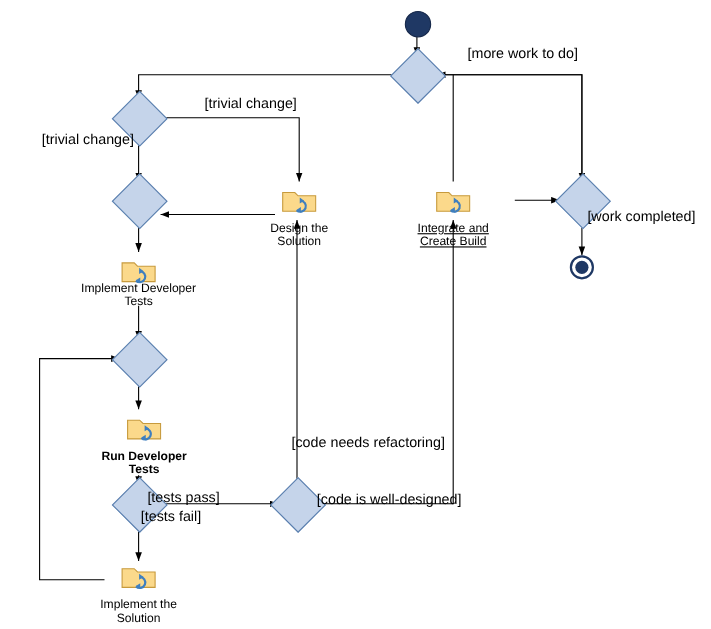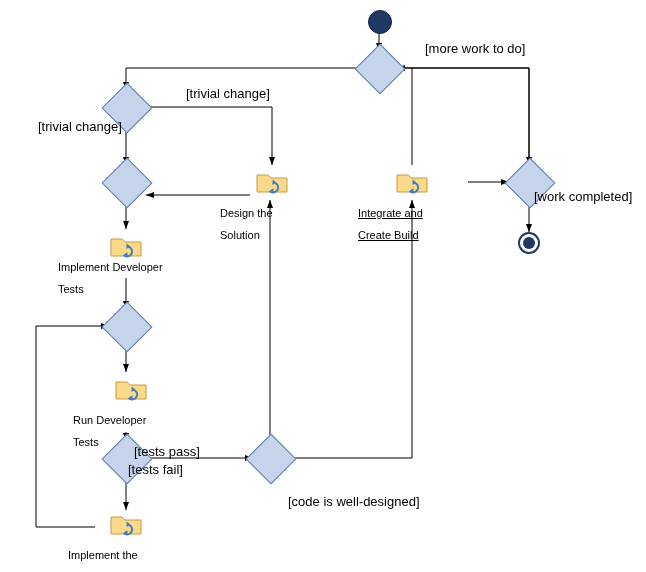--- a/index.html
+++ b/index.html
@@ -70,22 +70,22 @@
   
   .act-icon {
     position: absolute;
     width: 32px;
     height: 24px;
   }
   .label {
     position: absolute;
     font-size: 11px;
     color: #000000;
-    text-align: left;
-    line-height: 22px;
+    text-align: center;
+    line-height: 12px;
     white-space: pre;
   }
   .guard {
     position: absolute;
     font-size: 13px;
     color: #000000;
     white-space: pre;
     line-height: 13px;
   }
 </style>
@@ -213,21 +213,21 @@
 Tests</div>
   </div>
 
   <div class="node" style="left:115px; top:377px;">
     <svg class="act-icon" viewBox="0 0 32 24" xmlns="http://www.w3.org/2000/svg">
       <path d="M1,5 L1,22 L31,22 L31,8 L15,8 L12,5 Z" fill="#fbd98b" stroke="#c79a3c" stroke-width="1"></path>
       <path d="M17,12.5 a5,5 0 1 1 -3.4,8.6" fill="none" stroke="#3f7fbf" stroke-width="2"></path>
       <path d="M16.5,9.5 L20.5,12.5 L16.5,15 Z" fill="#3f7fbf"></path>
       <path d="M17.5,23.5 L13.5,20.8 L17.5,18.2 Z" fill="#3f7fbf"></path>
     </svg>
-    <div class="label" style="left:-42px; top:32px; width:116px;">Run Developer
+    <div class="label" style="left:-42px; top:32px; width:116px;font-weight:bold;">Run Developer
 Tests</div>
   </div>
 
   <div class="node" style="left:110px; top:512px;">
     <svg class="act-icon" viewBox="0 0 32 24" xmlns="http://www.w3.org/2000/svg">
       <path d="M1,5 L1,22 L31,22 L31,8 L15,8 L12,5 Z" fill="#fbd98b" stroke="#c79a3c" stroke-width="1"></path>
       <path d="M17,12.5 a5,5 0 1 1 -3.4,8.6" fill="none" stroke="#3f7fbf" stroke-width="2"></path>
       <path d="M16.5,9.5 L20.5,12.5 L16.5,15 Z" fill="#3f7fbf"></path>
       <path d="M17.5,23.5 L13.5,20.8 L17.5,18.2 Z" fill="#3f7fbf"></path>
     </svg>
@@ -236,20 +236,21 @@
   </div>
 
   <div class="guard" style="left:425px; top:42px;">[more work to do]</div>
 
   <div class="guard" style="left:186px; top:87px;">[trivial change]</div>
 
   <div class="guard" style="left:38px; top:120px;">[trivial change]</div>
 
   <div class="guard" style="left:534px; top:190px;">[work completed]</div>
 
-
-  <div class="guard" style="left:288px; top:447px;margin-top:48px;">[code is well-designed]</div>
+  <div class="guard" style="left:265px; top:395px;">[code needs refactoring]</div>
+
+  <div class="guard" style="left:288px; top:447px;">[code is well-designed]</div>
 
   <div class="guard" style="left:134px; top:445px;">[tests pass]</div>
 
   <div class="guard" style="left:128px; top:463px;">[tests fail]</div>
 
 </div>
 
 </body></html>

